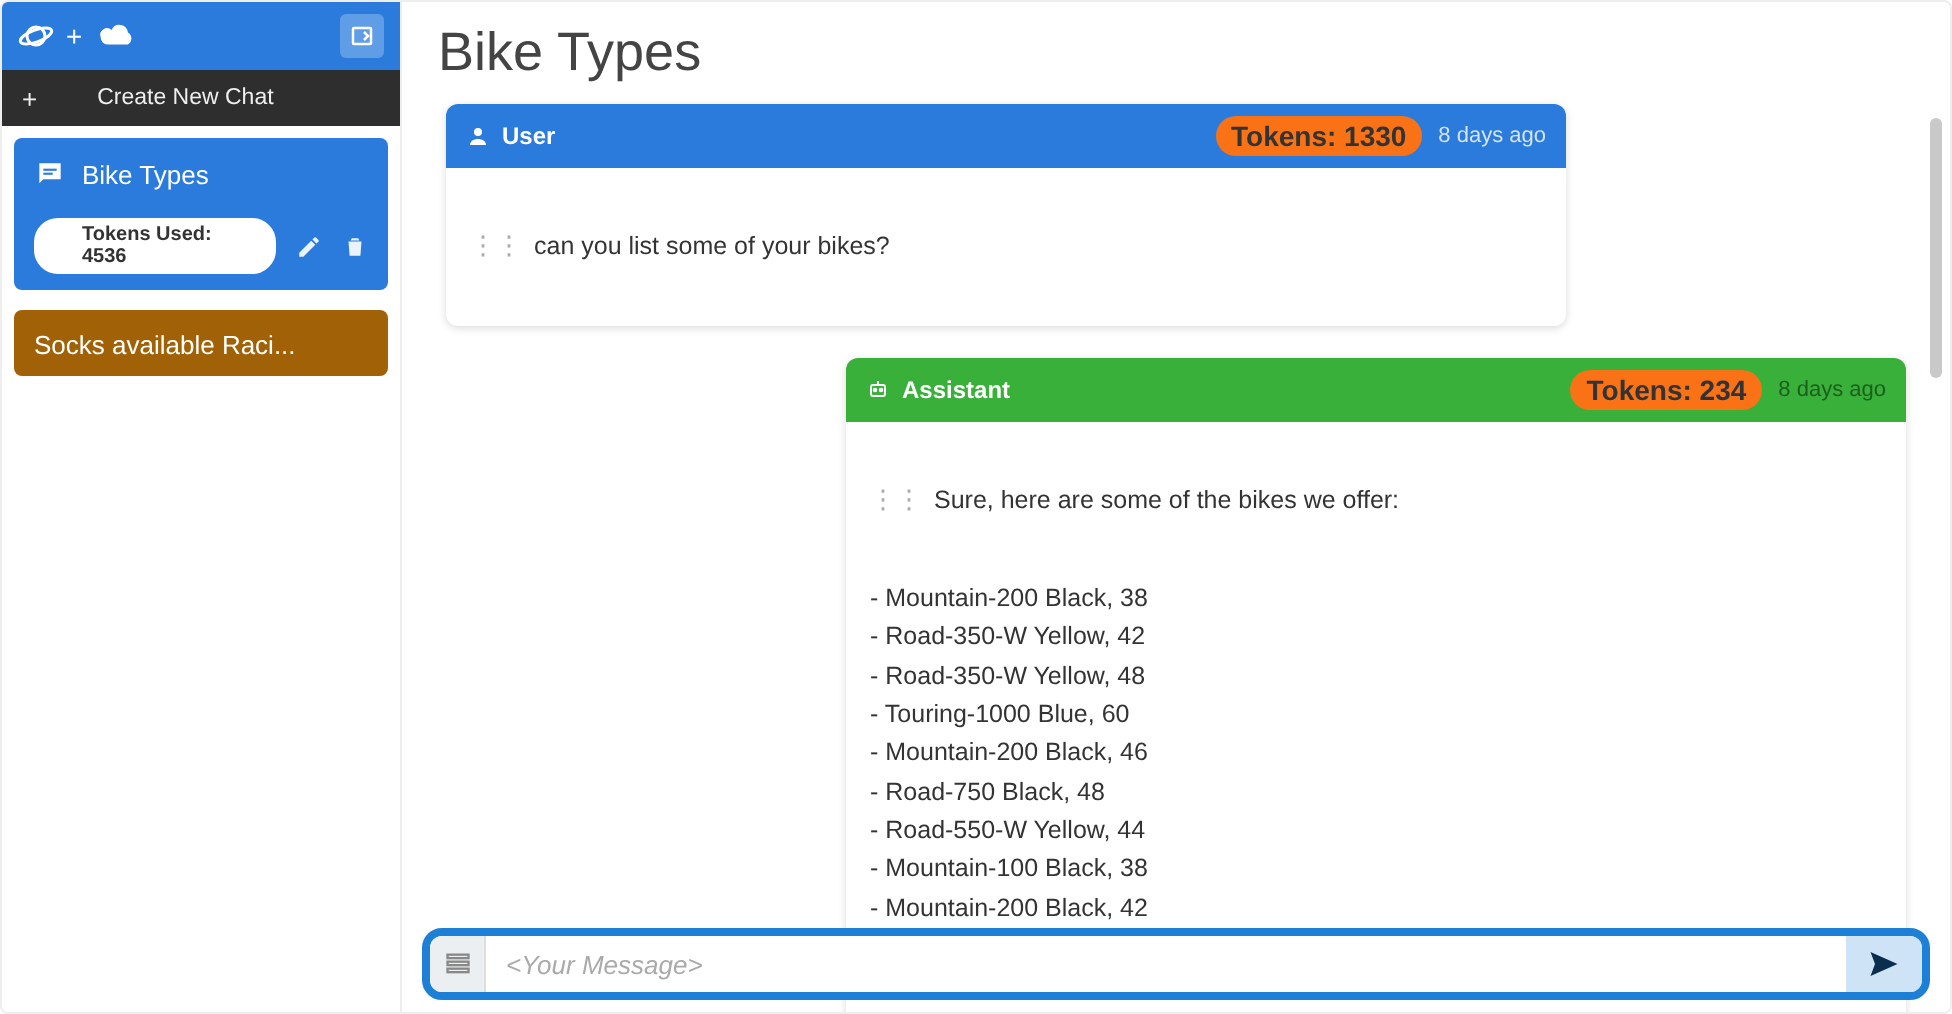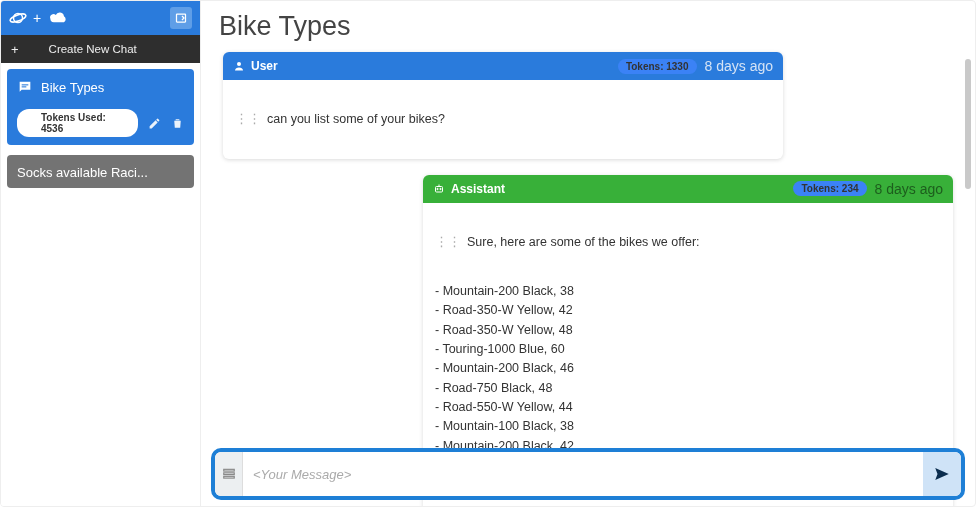--- a/index.html
+++ b/index.html
@@ -61,21 +61,21 @@
   .conv-list { padding:6px; display:flex; flex-direction:column; gap:10px; }
   .conv-card {
     border-radius:4px;
     padding:10px 10px 8px 10px;
     color:#fff;
     display:flex;
     flex-direction:column;
     gap:14px;
   }
   .conv-card.active { background:#2a7bdc; }
-  .conv-card.inactive { background:#737373; }
+  .conv-card.inactive { background:#a16207; }
   .conv-title-row {
     display:flex; align-items:center; gap:8px;
     font-size:13px;
   }
   .conv-title-row .chat-ico { width:16px; height:16px; flex:0 0 16px; }
   .conv-meta-row {
     display:flex; align-items:center; justify-content:flex-end; gap:10px;
   }
   .token-pill {
     background:#fff;
@@ -129,28 +129,28 @@
     color:#fff;
     font-size:12px;
     font-weight:700;
     text-align:right;
   }
   .msg.user .msg-header { background:#2a7bdc; }
   .msg.assistant .msg-header { background:#38b039; }
   .msg-header-left { display:flex; align-items:center; gap:6px; }
   .msg-header-right { display:flex; align-items:center; gap:8px; }
   .tok-badge {
-    background:#3b82f6;
+    background:#f97316;
     color:#333;
     border-radius:10px;
-    font-size:10px;
+    font-size:14px;
     font-weight:700;
     padding:2px 8px;
   }
-  .time-ago { font-size:14px; font-weight:500; }
+  .time-ago { font-size:11px; font-weight:500; }
   .msg.user .time-ago { color:#d5e3f5; }
   .msg.assistant .time-ago { color:#1d5e1d; }
   .msg-body {
     padding:10px 12px;
     font-size:12.5px;
     color:#333;
     line-height:1.55;
     white-space:pre-line;
   }
   .msg-body .lead { display:flex; align-items:center; gap:6px; white-space:normal; }
@@ -158,21 +158,21 @@
   
   .composer-wrap {
     position:absolute;
     left:10px; right:10px; bottom:6px;
     border:4px solid #1e7fd6;
     border-radius:10px;
     background:#fff;
     display:flex;
     align-items:stretch;
     overflow:hidden;
-    height:52px;
+    height:36px;
   }
   .composer-extras {
     width:28px;
     background:#eceff1;
     display:flex; align-items:center; justify-content:center;
     color:#888;
     border-right:1px solid #ddd;
   }
   .composer-input {
     flex:1;

